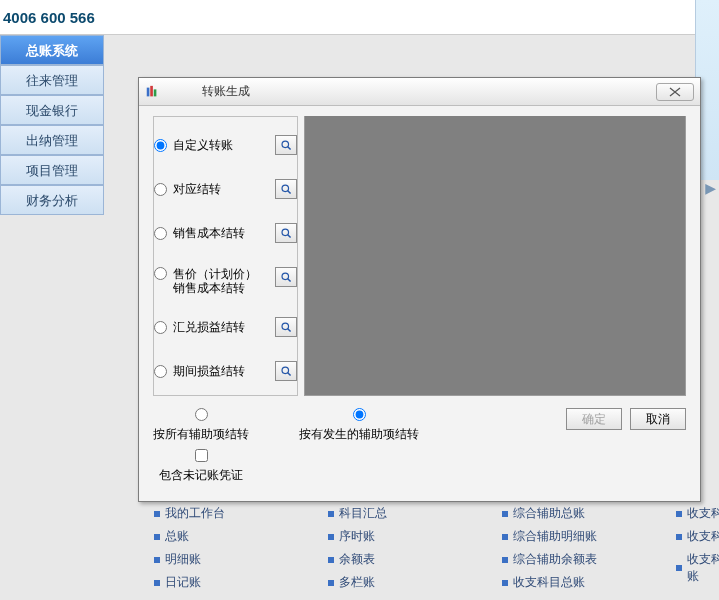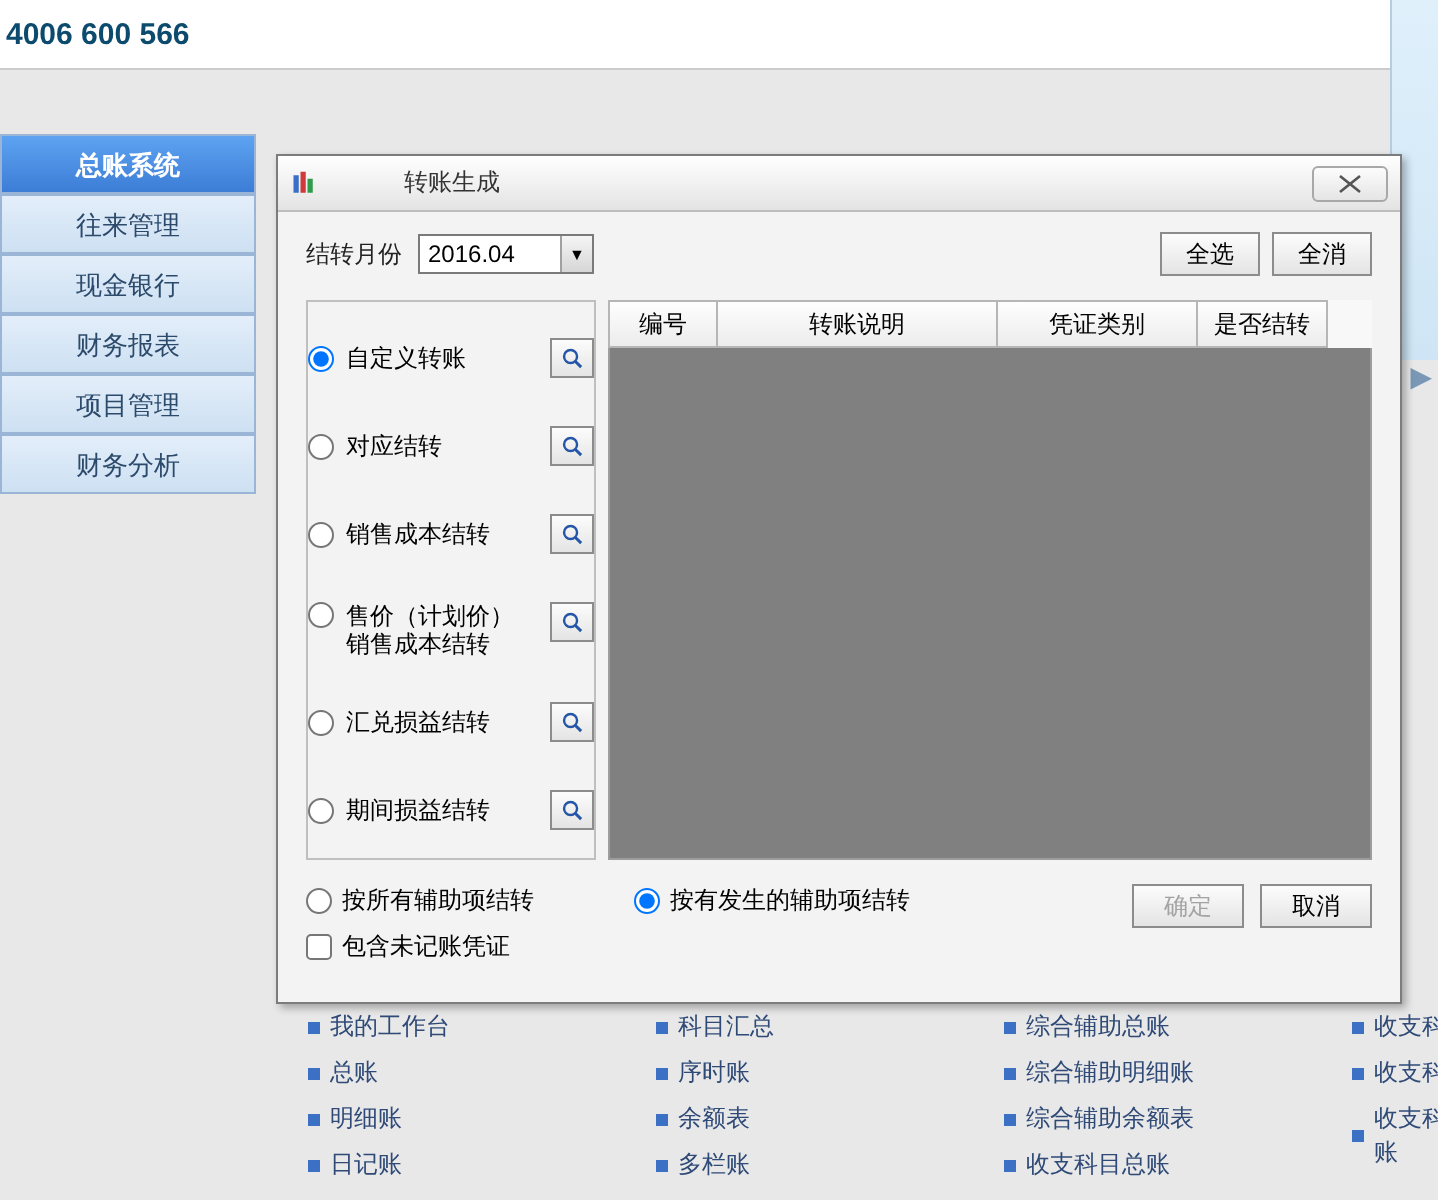--- a/index.html
+++ b/index.html
@@ -1,20 +1,20 @@
 <!DOCTYPE html>
 <html><head>
 <meta charset="utf-8">
 <style>
 * { box-sizing: border-box; margin: 0; padding: 0; font-family: "Microsoft YaHei", SimSun, sans-serif; }
 body { width: 719px; height: 600px; background: #e8e8e8; overflow: hidden; position: relative; }
 
 .topbar { height: 35px; background: #fff; border-bottom: 1px solid #ccc; padding-left: 3px; display: flex; align-items: center; font-weight: bold; font-size: 15px; color: #0c4a6e; }
 
-.sidebar { position: absolute; left: 0; top: 35px; width: 128px; margin-top: 32px; }
+.sidebar { position: absolute; left: 0; top: 35px; width: 104px; }
 .sidebar-item { height: 30px; line-height: 30px; text-align: center; font-size: 13px; border: 1px solid #9bb5d6; background: linear-gradient(#e3eefa,#cde0f2); color: #2c4a6b; margin-bottom: 0; cursor: pointer; }
 .sidebar-item.active { background: linear-gradient(#5ea3f2,#3c7dd6); color: #fff; font-weight: bold; }
 
 .rightedge { position: absolute; right: 0; top: 0; width: 24px; height: 180px; background: linear-gradient(#dff0fb,#cfe5f5); border-left: 1px solid #b6cce0; }
 .right-arrow { position: absolute; right: 3px; top: 180px; color: #7a98b6; font-size: 14px; }
 
 .dialog { position: absolute; left: 138px; top: 77px; width: 563px; height: 425px; background: #f3f3f3; border: 1px solid #7c7c7c; box-shadow: 2px 2px 4px rgba(0,0,0,.3); }
 .titlebar { height: 28px; background: linear-gradient(#fff,#e4e4e4); border-bottom: 1px solid #bdbdbd; display: flex; align-items: center; padding: 0 6px; gap: 37px; }
 .titlebar .ticon { width: 14px; height: 14px; margin-right: 6px; }
 .titlebar .tlabel { font-size: 12px; color: #333; flex: 1; }
@@ -43,42 +43,42 @@
 .magbtn svg { width: 13px; height: 13px; }
 
 .gridzone { flex: 1; margin-left: 6px; display: flex; flex-direction: column; }
 .ghead { display: flex; background: #f8f8f8; }
 .gh { border: 1px solid #b6b6b6; border-right: none; background: linear-gradient(#fefefe,#ececec); font-size: 12px; height: 24px; display: flex; align-items: center; justify-content: center; }
 .gh:last-child { border-right: 1px solid #b6b6b6; }
 .gbody { flex: 1; background: #808080; border: 1px solid #9d9d9d; border-top: none; }
 
 .botrow { margin-top: 12px; display: flex; align-items: flex-start; }
 .botleft { display: flex; flex-direction: column; font-size: 12px; gap: 6px; }
-.botleft label, .botmid label { display: flex; align-items: center; gap: 5px; }
+.botleft label, .botmid label { display: flex; align-items: center; gap: 5px; flex-direction: column; }
 .botmid { margin-left: 50px; font-size: 12px; }
 .botbtns { margin-left: auto; display: flex; gap: 8px; align-items: flex-start; }
 .botbtns .btn { width: 56px; }
 
 .bg-links { position: absolute; left: 154px; top: 505px; display: flex; gap: 44px; font-size: 12px; }
 .bg-col { display: flex; flex-direction: column; gap: 6px; width: 130px; }
 .bg-col a { color: #2f4a77; text-decoration: none; display: flex; align-items: center; gap: 5px; }
 .bullet { width: 6px; height: 6px; background: #3b70c4; display: inline-block; }
 </style>
 </head>
 <body>
 
 <div class="topbar">
   <span>4006 600 566</span>
 </div>
 
 <div class="sidebar" id="sidebar">
     <div class="sidebar-item active">总账系统</div>
     <div class="sidebar-item">往来管理</div>
     <div class="sidebar-item">现金银行</div>
-    <div class="sidebar-item">财务报表</div>
+    <div class="sidebar-item">出纳管理</div>
     <div class="sidebar-item">项目管理</div>
     <div class="sidebar-item">财务分析</div>
   </div>
 
 <div class="rightedge"></div>
 <div class="right-arrow">▶</div>
 
 <div class="dialog">
   <div class="titlebar">
     <svg class="ticon" viewBox="0 0 16 16">
@@ -87,30 +87,20 @@
         <rect x="10" y="5" width="3" height="8" fill="#2f9c4a"></rect>
       </svg>
     <span class="tlabel">转账生成</span>
     <div class="closebtn">
       <svg viewBox="0 0 14 10">
           <path d="M2 1 L7 5 L12 1 M2 9 L7 5 L12 9" stroke="#555" stroke-width="1.3" fill="none"></path>
         </svg>
     </div>
   </div>
   <div class="dlgbody">
-    <div class="toprow">
-      <span class="lbl">结转月份</span>
-      <div class="month-sel">
-        <input value="2016.04" style="">
-        <div class="dd">▼</div>
-      </div>
-      <div class="spacer"></div>
-      <div class="btn">全选</div>
-      <div class="btn">全消</div>
-    </div>
 
     <div class="midwrap">
       <div class="radiopanel" id="radiopanel">
           <div class="ropt">
             <input type="radio" name="tt" checked="" style="">
             <span class="rlabel">自定义转账</span>
             <div class="magbtn">
               <svg viewBox="0 0 16 16">
                 <circle cx="6.5" cy="6.5" r="4" stroke="#2456a8" stroke-width="1.5" fill="none"></circle>
                 <line x1="9.5" y1="9.5" x2="13" y2="13" stroke="#2456a8" stroke-width="1.8"></line>
@@ -162,26 +152,20 @@
             <span class="rlabel">期间损益结转</span>
             <div class="magbtn">
               <svg viewBox="0 0 16 16">
                 <circle cx="6.5" cy="6.5" r="4" stroke="#2456a8" stroke-width="1.5" fill="none"></circle>
                 <line x1="9.5" y1="9.5" x2="13" y2="13" stroke="#2456a8" stroke-width="1.8"></line>
               </svg>
             </div>
           </div>
         </div>
       <div class="gridzone">
-        <div class="ghead" id="ghead">
-            <div class="gh" style="width: 54px;">编号</div>
-            <div class="gh" style="width: 140px;">转账说明</div>
-            <div class="gh" style="width: 100px;">凭证类别</div>
-            <div class="gh" style="width: 66px;">是否结转</div>
-          </div>
         <div class="gbody"></div>
       </div>
     </div>
 
     <div class="botrow">
       <div class="botleft">
         <label>
             <input type="radio" name="aux" style="">
             <span>按所有辅助项结转</span>
           </label>

